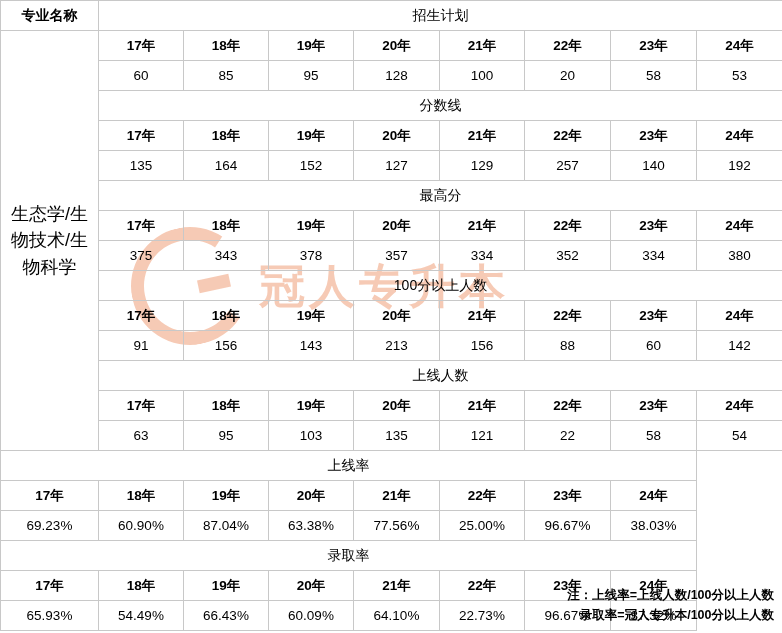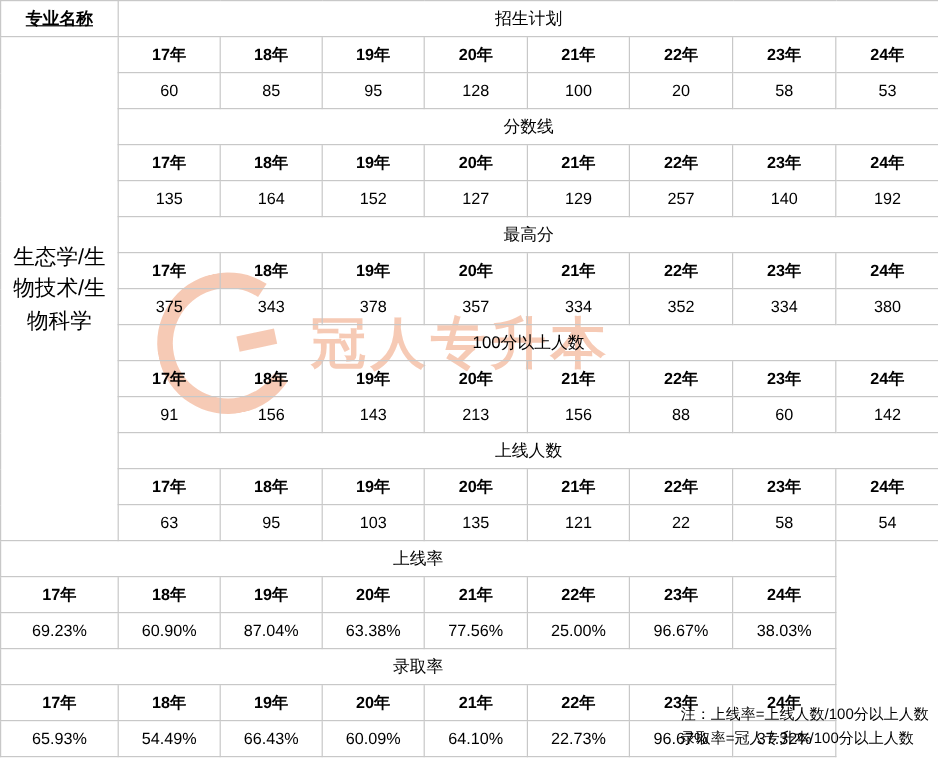--- a/index.html
+++ b/index.html
@@ -85,21 +85,20 @@
     border: 1px solid #c8c8c8;
     text-align: center;
     height: 29px;
     padding: 0 2px;
     background: transparent;
   }
   .hdr {
     background: #f5c09a;
     font-weight: bold;
     font-size: 14px;
-    text-decoration: underline;
   }
   .major-name {
     width: 98px;
     font-size: 18px;
     line-height: 1.45;
     text-align: left;
     padding: 4px 6px;
     vertical-align: middle;
   }
   .section-title {
@@ -112,25 +111,26 @@
     font-size: 13.5px;
   }
   .val {
     font-size: 13.5px;
   }
 
   .notes {
     position: absolute;
     right: 8px;
     bottom: 8px;
-    text-align: left;
+    text-align: right;
     font-size: 12.5px;
     line-height: 1.6;
     color: #000;
     z-index: 10;
+    font-weight: bold;
   }
 </style>
 </head>
 <body>
 
 <div class="watermark">
   <div class="wm-inner">
     <div class="wm-g"></div>
     <div class="wm-text-block">
       <div class="wm-cn">冠人专升本</div>

